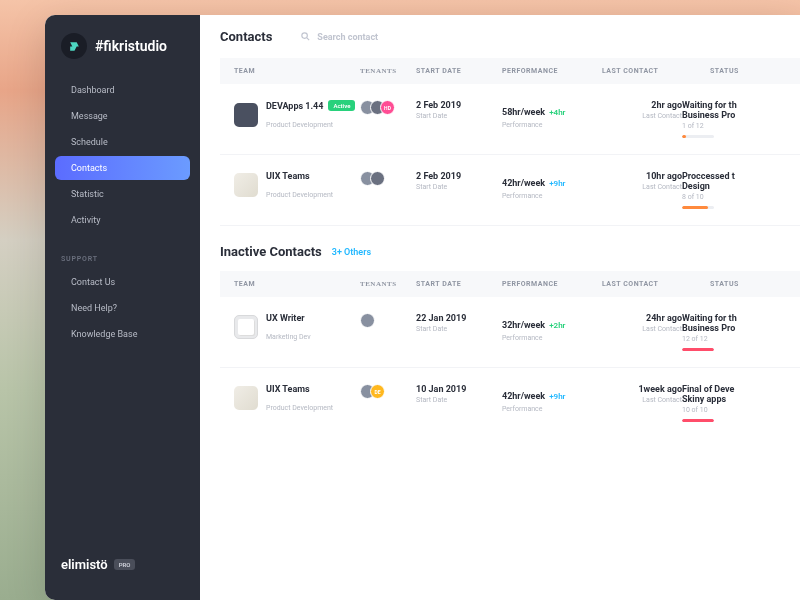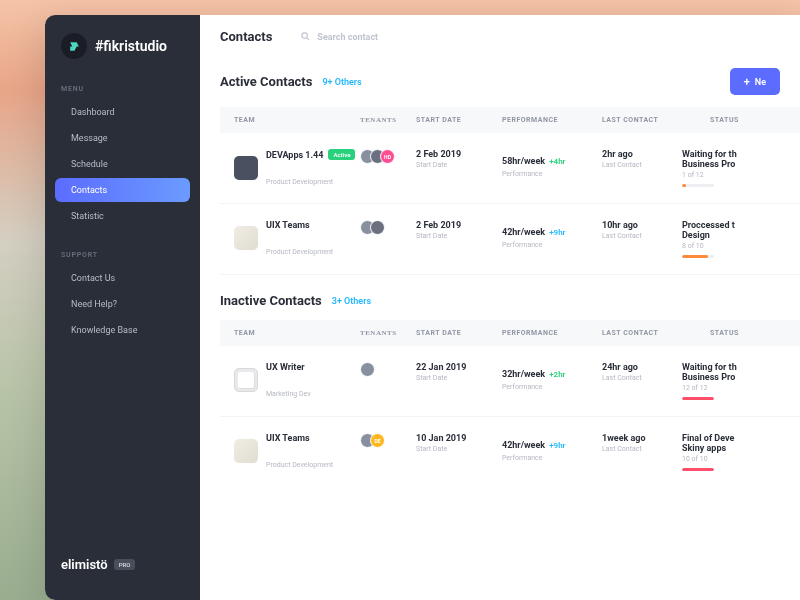--- a/index.html
+++ b/index.html
@@ -40,38 +40,38 @@
 .col-last { width: 80px; }
 .col-status { flex: 1; margin-left: 28px; }
 
 .row { display: flex; align-items: flex-start; padding: 16px 0; border-bottom: 1px solid #f2f3f6; }
 .row:last-child { border-bottom: none; }
 .team-cell { width: 140px; padding-left: 14px; display: flex; align-items: center; gap: 8px; }
 .team-avatar { width: 24px; height: 24px; border-radius: 5px; background: #4a5060; flex-shrink: 0; }
 .team-avatar.paper { background: #e8e9eb; border: 1px solid #d8d9db; position: relative; }
 .team-avatar.paper::before { content: ''; position: absolute; inset: 3px; background: #fff; border-radius: 2px; box-shadow: 1px 1px 0 #ddd; }
 .team-avatar.script { background: linear-gradient(135deg,#f0ede6,#e0dcd0); }
-.team-info { display: flex; flex-direction: column; gap: 18px; }
+.team-info { display: flex; flex-direction: column; gap: 10px; }
 .team-name-row { display: flex; align-items: center; gap: 5px; }
 .team-name { font-size: 9px; font-weight: 700; color: #2a2e39; }
 .badge-active { font-size: 6px; background: #28d17c; color: #fff; padding: 2px 5px; border-radius: 3px; font-weight: 600; }
 .team-sub { font-size: 7px; color: #b4b8c2; }
 
 .tenants-cell { width: 56px; display: flex; align-items: center; }
 .avatar-stack { display: flex; }
 .avatar { width: 15px; height: 15px; border-radius: 50%; border: 1.5px solid #fff; background: #b8bcc7; margin-left: -5px; display: flex; align-items: center; justify-content: center; font-size: 5px; font-weight: 700; color: #fff; }
 .avatar:first-child { margin-left: 0; }
 .avatar.pink { background: #ff4d94; }
 .avatar.yellow { background: #ffb81f; }
 .avatar.g1 { background: #8890a0; }
 .avatar.g2 { background: #6a7080; }
 
 .start-cell { width: 86px; }
 .perf-cell { width: 100px; }
-.last-cell { width: 80px; }
+.last-cell { width: 80px; text-align: right; }
 .status-cell { flex: 1; padding-right: 10px; }
 
 .val-main { font-size: 9px; font-weight: 700; color: #2a2e39; }
 .val-sub { font-size: 7px; color: #b4b8c2; margin-top: 2px; }
 .delta { font-size: 8px; font-weight: 600; margin-left: 4px; }
 .delta.green { color: #28d17c; }
 .delta.blue { color: #22b8ff; }
 .progress { width: 32px; height: 3px; background: #eceef2; border-radius: 2px; margin-top: 5px; overflow: hidden; }
 .progress-bar { height: 100%; border-radius: 2px; }
 .progress-bar.orange { background: #ff8a3d; }
@@ -84,26 +84,26 @@
   <aside class="sidebar">
     <div class="workspace">
       <div class="logo">
         <svg viewBox="0 0 24 24">
             <path d="M4 4 L16 4 L20 12 L8 12 Z M4 12 L16 12 L12 20 L4 20 Z" fill="#4dd6c1"></path>
           </svg>
       </div>
       <span class="workspace-name">#fikristudio</span>
     </div>
 
-    <div class="section-label">MENU</div>
     <a class="nav-item">Dashboard</a>
     <a class="nav-item">Message</a>
     <a class="nav-item">Schedule</a>
     <a class="nav-item active">Contacts</a>
     <a class="nav-item">Statistic</a>
+    <a class="nav-item">Activity</a>
 
     <div class="section-label" style="margin-top:14px">SUPPORT</div>
     <a class="nav-item">Contact Us</a>
     <a class="nav-item">Need Help?</a>
     <a class="nav-item">Knowledge Base</a>
 
     <div class="brand">
       <span class="brand-name">elimistö</span>
       <span class="brand-badge">PRO</span>
     </div>
@@ -116,28 +116,20 @@
         <svg viewBox="0 0 24 24" fill="none" stroke="currentColor" stroke-width="2.5">
             <circle cx="10" cy="10" r="6"></circle>
             <line x1="15" y1="15" x2="20" y2="20"></line>
           </svg>
         <input class="search-input" placeholder="Search contact" style="">
       </div>
     </div>
 
     <div class="content">
 
-      <div class="section-head">
-        <span class="section-title">Active Contacts</span>
-        <span class="others-link">9+ Others</span>
-        <button class="new-btn">
-          <span class="plus">+</span>
-          <span>Ne</span>
-        </button>
-      </div>
 
       <div class="table-header">
         <div class="col-team">TEAM</div>
         <div class="col-tenants">TENANTS</div>
         <div class="col-start">START DATE</div>
         <div class="col-perf">PERFORMANCE</div>
         <div class="col-last">LAST CONTACT</div>
         <div class="col-status">STATUS</div>
       </div>
 

